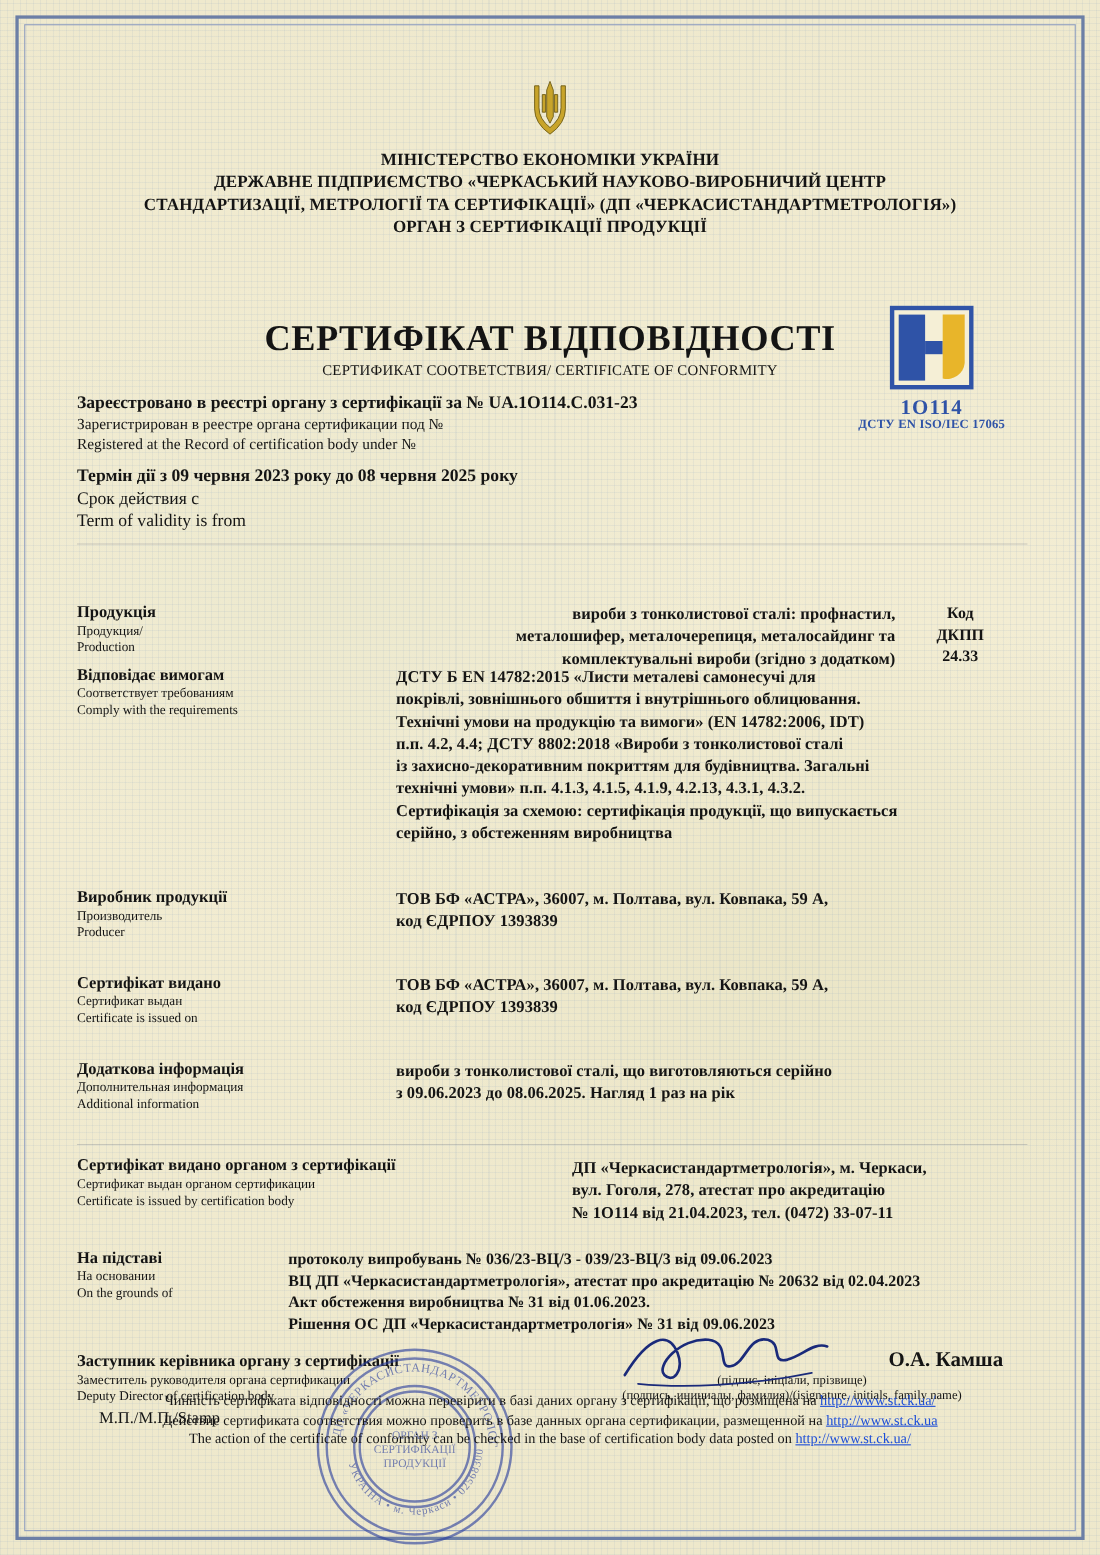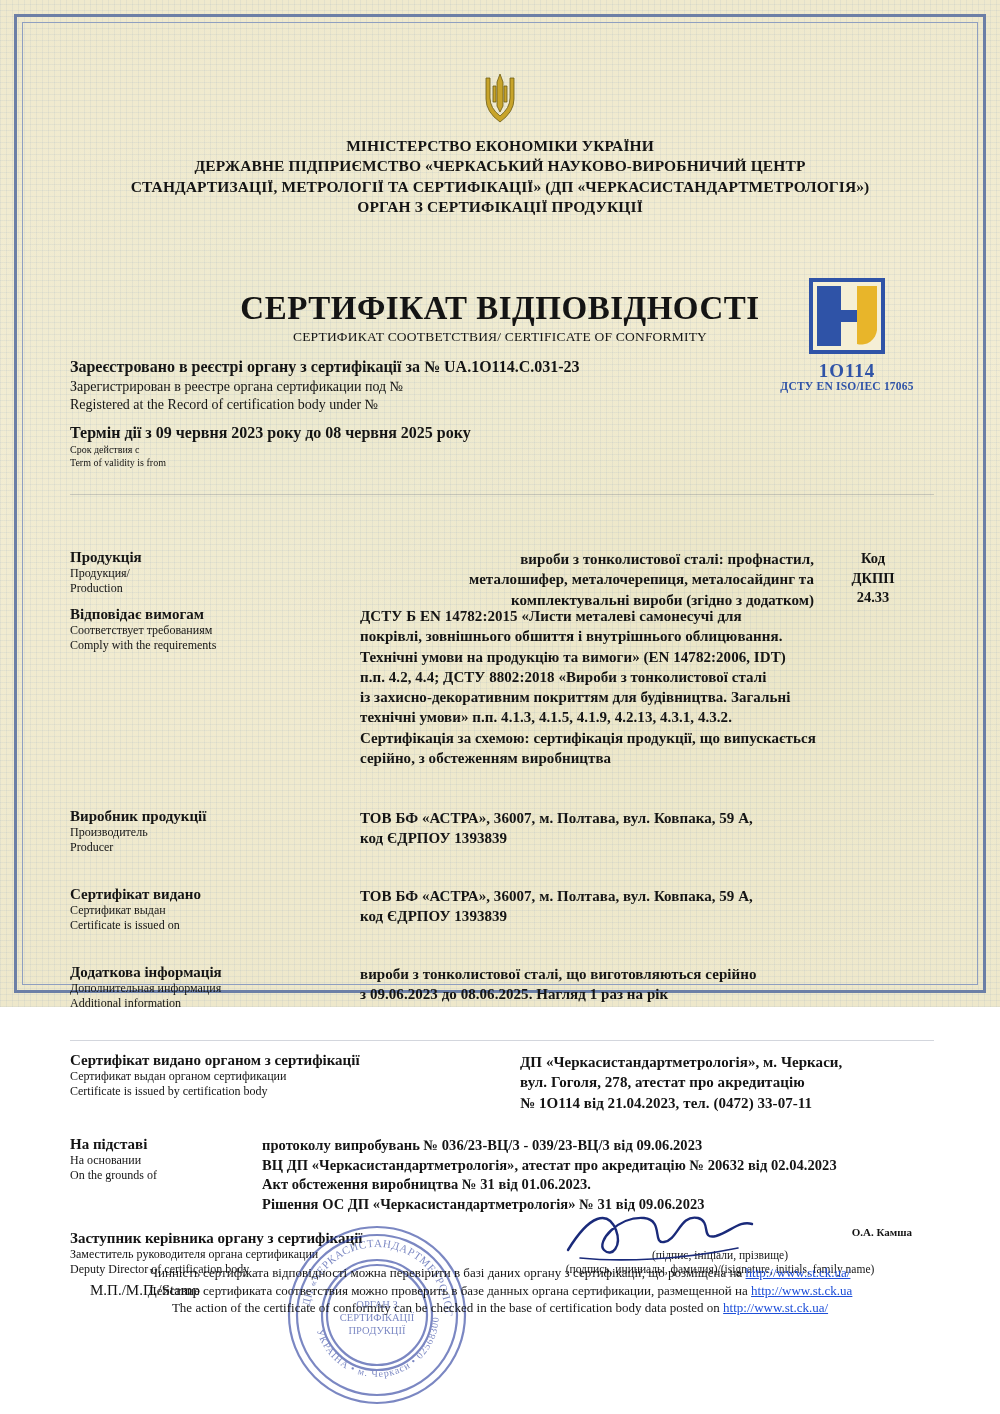--- a/index.html
+++ b/index.html
@@ -10,21 +10,21 @@
   body {
     width: 1000px;
     height: 1414px;
     font-family: "Liberation Serif", serif;
     color: #141414;
     overflow: hidden;
   }
   .page {
     position: relative;
     width: 1000px;
-    height: 1007px;
+    height: 1414px;
     background: #f2ecd0;
     box-sizing: border-box;
   }
   
   .bg-pattern {
     position: absolute;
     inset: 0;
     background:
       repeating-linear-gradient(90deg, rgba(120,150,190,0.10) 0 1px, rgba(0,0,0,0) 1px 6px),
       repeating-linear-gradient(0deg, rgba(120,150,190,0.10) 0 1px, rgba(0,0,0,0) 1px 6px),
@@ -104,21 +104,21 @@
     position: absolute;
     top: 384px;
     left: 10px;
     font-size: 16px;
     font-weight: bold;
   }
   .validity-sub {
     position: absolute;
     top: 404px;
     left: 10px;
-    font-size: 10px;
+    font-size: 16px;
     line-height: 1.25;
   }
   
   .acc-mark {
     position: absolute;
     right: 8px;
     top: 238px;
     width: 170px;
     text-align: center;
   }
@@ -180,21 +180,21 @@
     text-align: center;
     font-size: 14.5px;
     font-weight: bold;
     line-height: 1.35;
   }
   
   .sign-name {
     position: absolute;
     right: 28px;
     top: 1118px;
-    font-size: 11px;
+    font-size: 19px;
     font-weight: bold;
   }
   .sign-caption {
     position: absolute;
     right: 10px;
     top: 1140px;
     width: 420px;
     text-align: center;
     font-size: 11.5px;
     line-height: 1.25;

